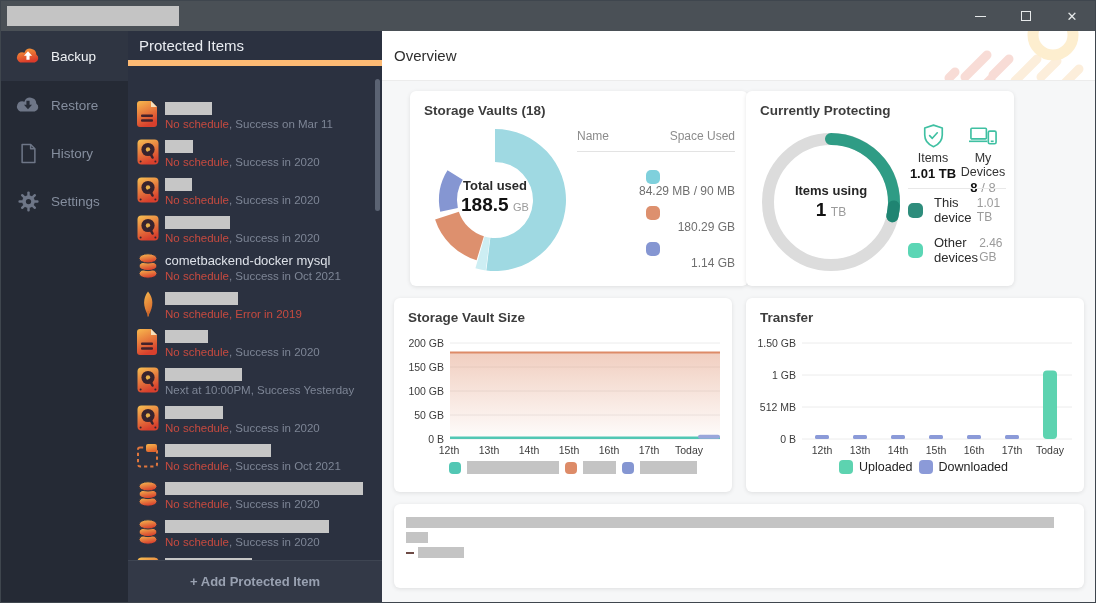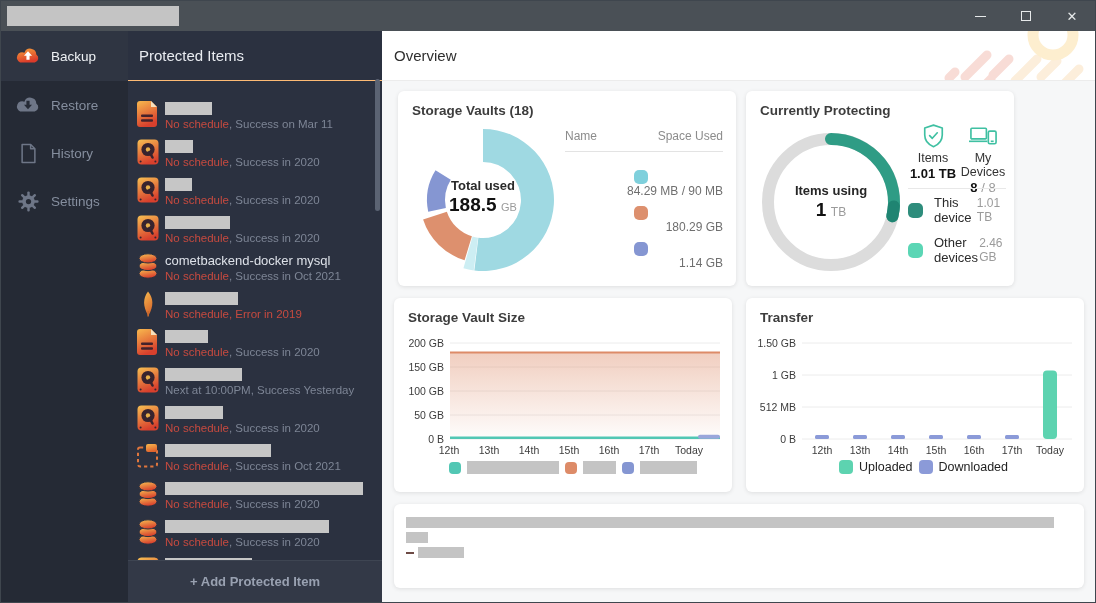--- a/index.html
+++ b/index.html
@@ -15,42 +15,42 @@
   .g-max{width:10px;height:10px;border:1px solid #e6e9ea;}
   .g-close{font-size:13px;line-height:13px;}
   
   .sidebar{position:absolute;top:30px;left:0;bottom:0;width:127px;background:#252a35;}
   .side-item{height:48px;display:flex;align-items:center;padding-left:12px;cursor:pointer;color:#858e9e;font-size:13.5px;}
   .side-item.active{height:50px;background:#2f3542;color:#eef1f4;}
   .side-icon{width:30px;height:24px;display:flex;align-items:center;justify-content:center;margin-right:8px;flex:none;}
   .side-icon svg{display:block;}
   
   .panel{position:absolute;top:30px;left:127px;width:254px;bottom:0;background:#2b3140;}
-  .panel-header{height:50px;border-bottom:1px solid #fdba74;display:flex;align-items:center;padding-left:11px;}
+  .panel-header{height:35px;border-bottom:6px solid #fdba74;display:flex;align-items:center;padding-left:11px;}
   .panel-header h1{font-size:15px;color:#e9ecf1;font-weight:400;margin:0;}
   .item-list{position:absolute;top:52px;left:0;right:0;bottom:42px;overflow:hidden;padding-top:15px;}
   .p-item{height:38px;padding:3px 0 0 9px;display:flex;cursor:pointer;}
   .p-icon{width:22px;height:26px;flex:none;margin-right:6px;}
   .p-icon svg{display:block;width:22px;height:26px;}
   .p-text{padding-top:1px;min-width:0;}
   .p-bar{height:13px;background:#c6c6c6;margin-bottom:3px;}
   .p-title{font-size:13px;color:#dde1e8;line-height:14px;margin-bottom:2px;white-space:nowrap;}
   .p-status{font-size:11.5px;color:#7d8595;white-space:nowrap;}
   .p-status .alert{color:#c64a3f;}
   .add-item{position:absolute;left:0;right:0;bottom:0;height:42px;background:#333947;border:none;border-top:1px solid #3e4552;
     color:#99a1b1;font-size:13px;font-weight:700;cursor:pointer;font-family:inherit;}
   .scroll-thumb{position:absolute;right:2px;top:48px;width:5px;height:132px;border-radius:3px;background:#5b6373;cursor:pointer;}
   
   .main{position:absolute;top:30px;left:381px;right:0;bottom:0;background:#f6f7f8;}
   .main-header{position:absolute;top:0;left:0;right:0;height:50px;background:#fff;border-bottom:1px solid #ececec;overflow:hidden;}
   .main-header h2{margin:0;position:absolute;left:12px;top:16px;font-size:15px;font-weight:400;color:#2f2f2f;}
   .deco{position:absolute;right:0;top:0;}
   .card{position:absolute;background:#fff;border-radius:6px;box-shadow:0 1px 4px rgba(0,0,0,.10);}
   .card h3{margin:0;position:absolute;left:14px;top:12px;font-size:13.5px;font-weight:600;color:#3d3d3d;}
-  #card-vaults{left:16px;top:60px;width:338px;height:195px;}
+  #card-vaults{left:28px;top:60px;width:338px;height:195px;}
   #card-protecting{left:364px;top:60px;width:268px;height:195px;}
   #card-vaultsize{left:12px;top:267px;width:338px;height:194px;}
   #card-transfer{left:364px;top:267px;width:338px;height:194px;}
   #card-bottom{left:12px;top:473px;width:690px;height:84px;}
   
   #donut-svg{position:absolute;left:0;top:24px;}
   .donut-center{position:absolute;left:40px;top:88px;width:90px;text-align:center;line-height:1.15;}
   .donut-center .lbl{font-size:13px;font-weight:700;color:#2a2a2a;}
   .donut-center .val{font-size:19px;font-weight:700;color:#111;}
   .donut-center .unit{font-size:11px;font-weight:400;color:#9b9b9b;}

